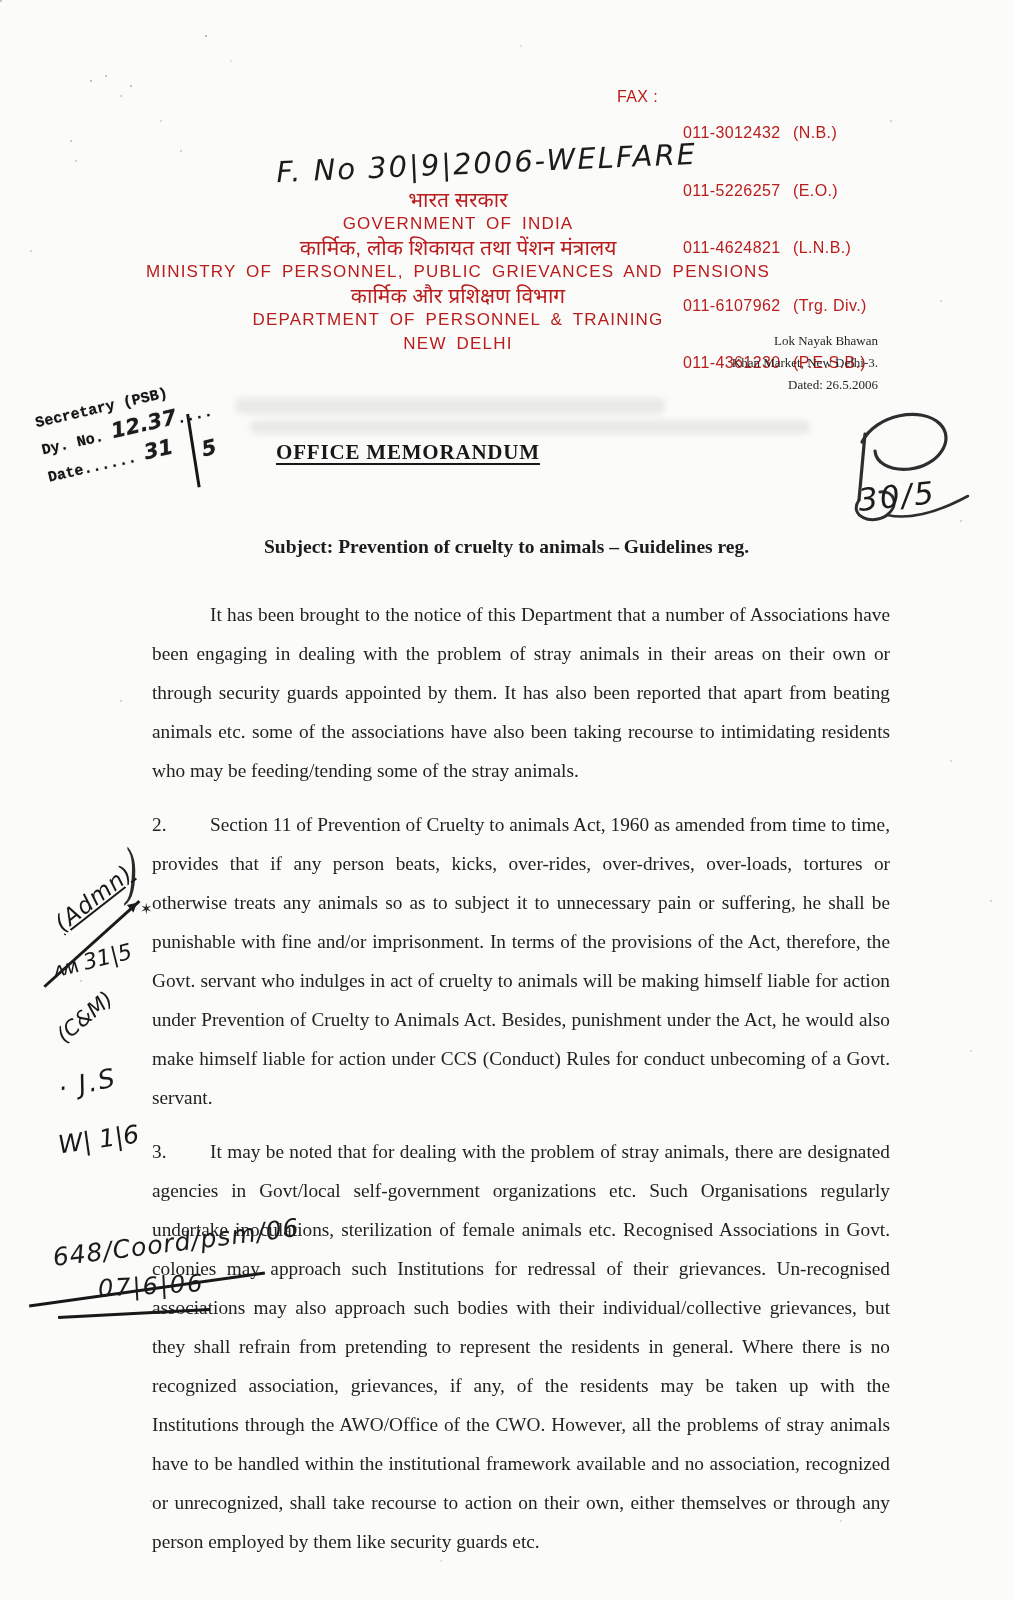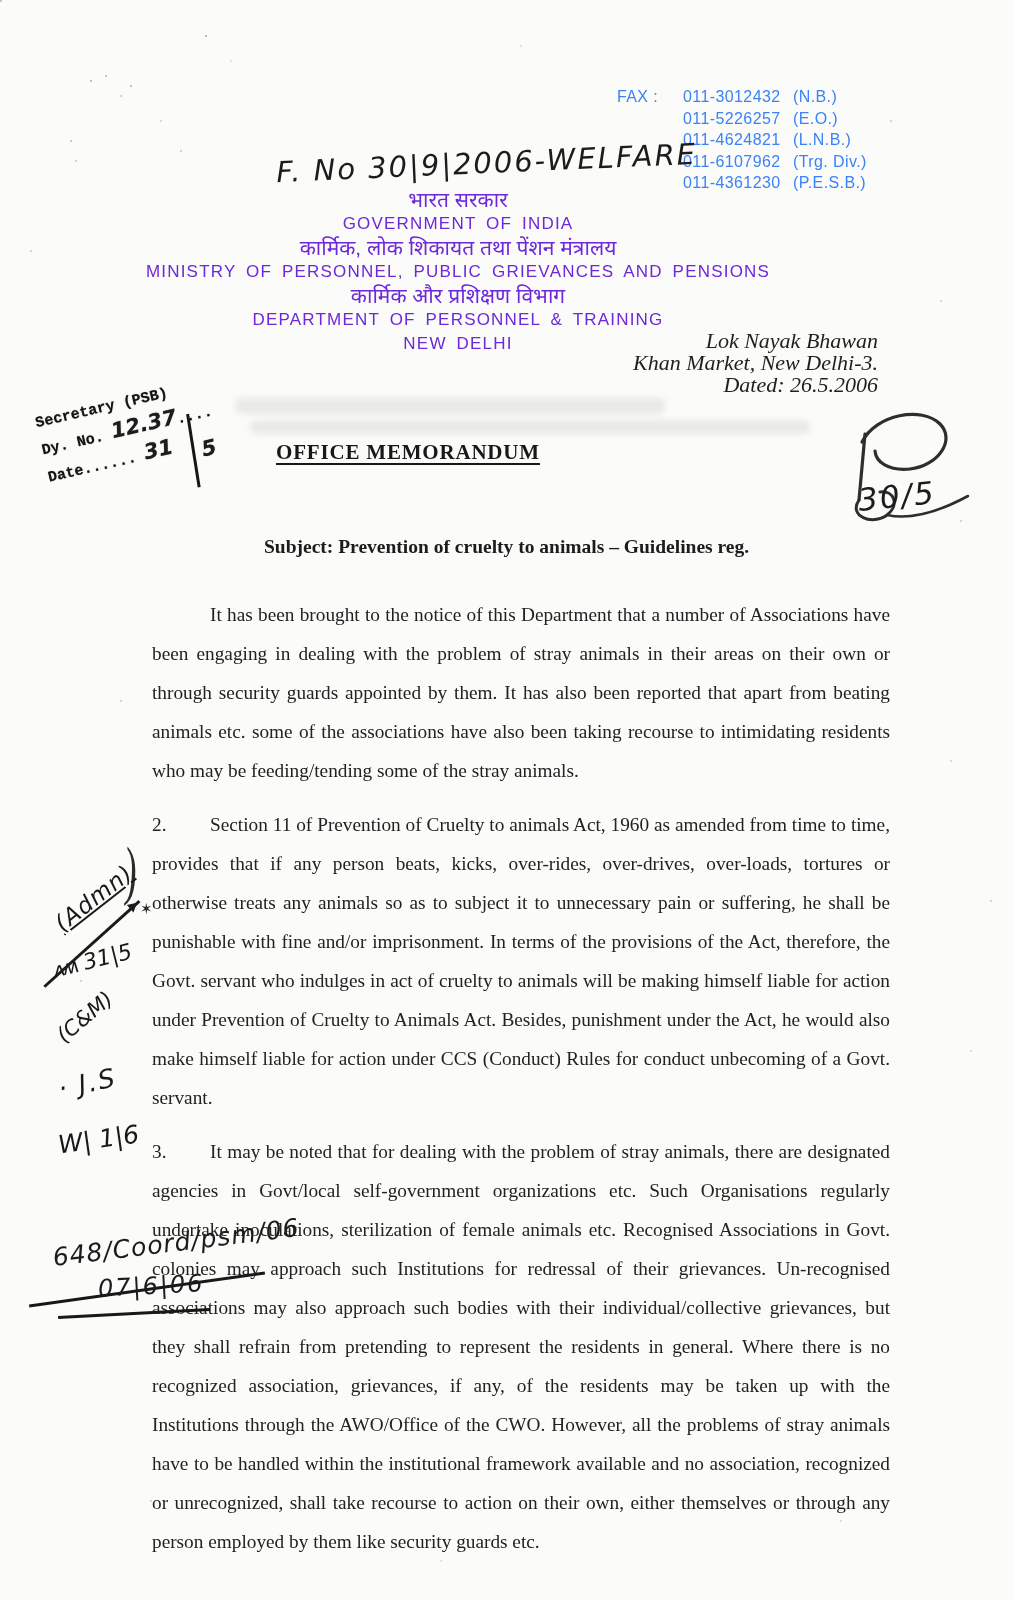--- a/index.html
+++ b/index.html
@@ -19,36 +19,36 @@
       80px 980px rgba(0,0,0,.2), 970px 1050px rgba(0,0,0,.15), 300px 1350px rgba(0,0,0,.18),
       620px 1420px rgba(0,0,0,.15), 150px 1500px rgba(0,0,0,.2), 840px 1520px rgba(0,0,0,.15),
       440px 1560px rgba(0,0,0,.12), 700px 1300px rgba(0,0,0,.1), 990px 900px rgba(0,0,0,.2),
       30px 250px rgba(0,0,0,.2), 130px 85px rgba(0,0,0,.3), 105px 75px rgba(0,0,0,.28),
       205px 35px rgba(0,0,0,.35), 75px 160px rgba(0,0,0,.2), 180px 150px rgba(0,0,0,.22);
   }
   .smudge { position:absolute; background:rgba(110,110,110,.12); filter:blur(3px); border-radius:6px; }
 
   
   .fax { position:absolute; top:86px; left:617px; font-family:"Liberation Sans", sans-serif;
-    font-size:16px; line-height:21.5px; color:#3b82f6; letter-spacing:.4px; display:flex; }
+    font-size:16px; line-height:21.5px; color:#b91c1c; letter-spacing:.4px; display:flex; }
   .fax-label { width:66px; }
-  .fax-line { white-space:nowrap; }
+  .fax-line { white-space:nowrap;margin-top:36px; }
   .fax-num { display:inline-block; min-width:110px; }
 
   .hand { font-family:"DejaVu Sans", sans-serif; font-style:italic; color:#1c1c1c; }
 
   .fileno { position:absolute; top:146px; left:276px; font-size:29px; letter-spacing:2px;
     transform:rotate(-2.5deg); font-weight:500; }
 
-  .header { position:absolute; top:188px; left:0; width:916px; text-align:center; color:#6d28d9; }
+  .header { position:absolute; top:188px; left:0; width:916px; text-align:center; color:#b91c1c; }
   .h-hi { font-size:21px; line-height:24px; font-family:"Liberation Sans", sans-serif; }
   .h-en { font-size:17px; line-height:24px; font-family:"Liberation Sans", sans-serif;
     letter-spacing:1.2px; word-spacing:4px; }
 
-  .addr { position:absolute; top:330px; right:136px; text-align:right; font-size:22px; line-height:22px; color:#1f1f1f;font-style:italic; }
+  .addr { position:absolute; top:330px; right:136px; text-align:right; font-size:13px; line-height:22px; color:#1f1f1f; }
 
   .stamp { position:absolute; top:392px; left:40px; transform:rotate(-13deg);
     font-family:"Liberation Mono", monospace; font-weight:bold; font-size:15px; line-height:24px;
     color:#141414; text-shadow:0 0 1px rgba(0,0,0,.55); white-space:nowrap; }
   .stamp .hand { font-size:21px; font-weight:bold; }
   .stamp-slash { position:absolute; left:146px; top:36px; width:2.5px; height:74px; background:#161616; transform:rotate(4deg); }
   .stamp-val3 { position:absolute; left:156px; top:62px; font-size:22px; }
 
   .memo-title { position:absolute; top:440px; left:0; width:816px; text-align:center; }
   .memo-title span { font-size:21px; font-weight:bold; letter-spacing:.8px;

